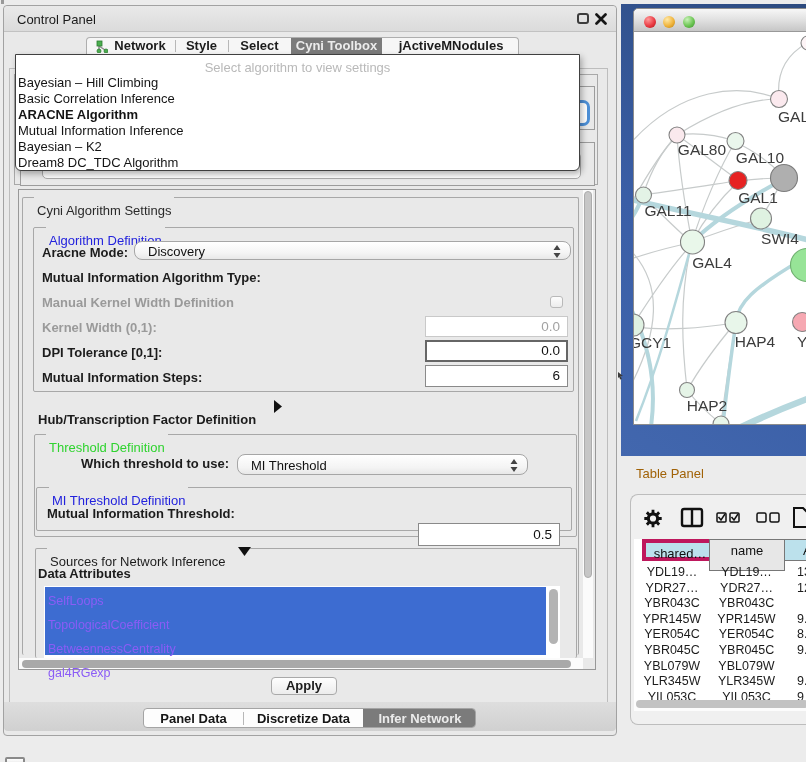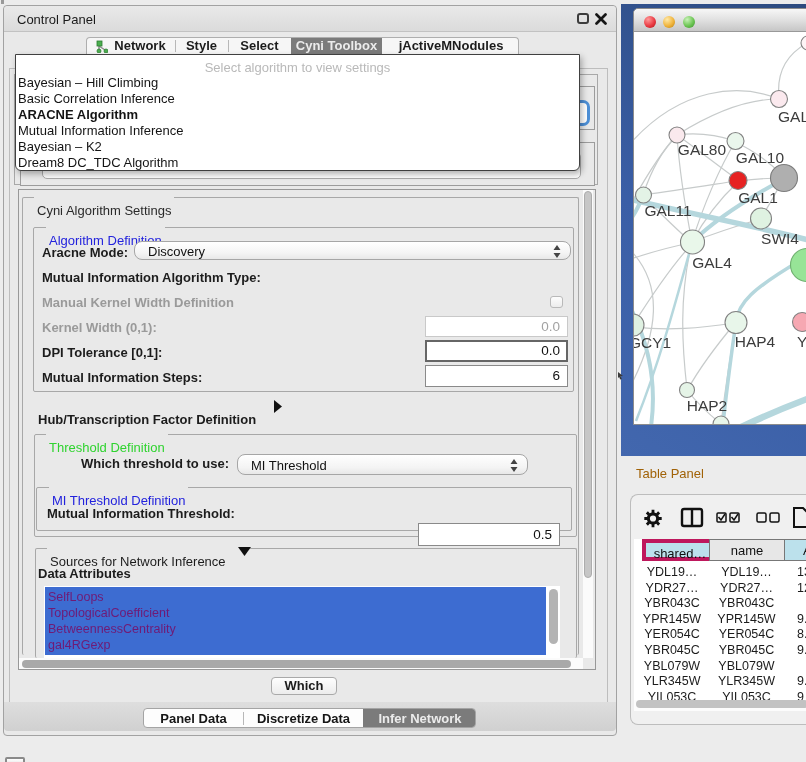--- a/index.html
+++ b/index.html
@@ -122,21 +122,21 @@
     <path d="M 718.5,517 l 2.5,3 4,-6" stroke-width="1.5"></path>
     <path d="M 731.5,517 l 2.5,3 4,-6" stroke-width="1.5"></path>
     <rect x="757" y="513" width="9" height="9" rx="1.5" stroke-width="1.5"></rect>
     <rect x="770" y="513" width="9" height="9" rx="1.5" stroke-width="1.5"></rect>
     <path d="M 794,508 h 9 l 5,5 v 14 h -14 z" stroke-width="2"></path>
   </g>
 </svg>
 <div class="abs" id="ytable" style="left:634px; top:539px; width:172px; height:161px; overflow:hidden; background:#fff;">
   <div class="abs" style="left:0; top:0; width:76px; height:22px; background:#bce1ec; border:4px solid #be185d;
     font-size:13px; text-align:center; line-height:21px; color:#111;margin-left:8px;">shared…</div>
-  <div class="abs" style="left:75px; top:0; width:76px; height:22px; background:#e7e7e7; border:1px solid #777;
+  <div class="abs" style="left:75px; top:0; width:76px; height:32px; background:#e7e7e7; border:1px solid #777;
     font-size:13px; text-align:center; line-height:21px; color:#111;">name</div>
   <div class="abs" style="left:150px; top:0; width:60px; height:22px; background:#bce1ec; border:1px solid #777;
     font-size:13px; text-align:left; padding-left:18px; line-height:21px; color:#111;">A</div>
   <div id="rows">
         <div class="abs" style="left:0; top:26px; width:76px; text-align:center; font-size:12.5px; color:#1c1c1c;">YDL19…</div>
         <div class="abs" style="left:75px; top:26px; width:75px; text-align:center; font-size:12.5px; color:#1c1c1c;">YDL19…</div>
         <div class="abs" style="left:163px; top:26px; font-size:12.5px; color:#1c1c1c;">13</div>
         <div class="abs" style="left:0; top:41.6px; width:76px; text-align:center; font-size:12.5px; color:#1c1c1c;">YDR27…</div>
         <div class="abs" style="left:75px; top:41.6px; width:75px; text-align:center; font-size:12.5px; color:#1c1c1c;">YDR27…</div>
         <div class="abs" style="left:163px; top:41.6px; font-size:12.5px; color:#1c1c1c;">12</div>
@@ -239,26 +239,26 @@
   line-height:21px; padding-right:7px;margin-top:20px;">0.5</div>
 
 <div class="group" style="left:35px; top:548px; width:542px; height:110px; border-bottom:none;"></div>
 <div class="gtitle" style="left:39px; top:542px; color:#1c1c1c; padding-right:24px;">Sources for Network Inference</div>
 <svg class="abs" width="13" height="9" style="left:238px; top:547px; z-index:3;" viewBox="0 0 13 9">
       <path d="M 0,0 H 13 L 6.5,9 Z" fill="#111"></path>
     </svg>
 <div class="lbl" style="left:38px; top:566px;">Data Attributes</div>
 <div class="abs" style="left:44px; top:586px; width:516px; height:72px; background:#fff;"></div>
 <div class="abs" style="left:45px; top:587px; width:501px; height:68px; background:#3d6cd1;"></div>
-<div class="abs" style="left:48px; top:589px; color:#701a75; font-size:12.5px; line-height:16px;">SelfLoops<br>TopologicalCoefficient<br>BetweennessCentrality<br>gal4RGexp</div>
+<div class="abs" style="left:48px; top:589px; color:#8b5cf6; font-size:12.5px; line-height:24px;">SelfLoops<br>TopologicalCoefficient<br>BetweennessCentrality<br>gal4RGexp</div>
 <div class="abs" style="left:549px; top:589px; width:9px; height:55px; background:#b3b3b3; border-radius:5px;"></div>
 
 <div class="abs" style="left:271px; top:677px; width:66px; height:18px;
   background:linear-gradient(#fefefe,#ececec); border:1px solid #a9a9a9; border-radius:4px;
-  font-size:13px; font-weight:bold; color:#1c1c1c; text-align:center; line-height:16px;">Which</div>
+  font-size:13px; font-weight:bold; color:#1c1c1c; text-align:center; line-height:16px;">Apply</div>
 <div class="abs" style="left:4px; top:702px; width:612px; height:29px;
   background:linear-gradient(#dedede,#d0d0d0); border-radius:0 0 4px 4px;"></div>
 <div class="abs" style="left:143px; top:708px; width:333px; height:20px; background:#fdfdfd;
   border:1px solid #a4a4a4; border-radius:4px; font-size:13px; font-weight:bold; color:#161616; overflow:hidden;">
   <div class="abs" style="left:0; top:0; width:99px; height:100%; text-align:center; line-height:19px;">Panel Data</div>
   <div class="tabsep" style="left:99px; top:3px; height:13px;"></div>
   <div class="abs" style="left:100px; top:0; width:119px; height:100%; text-align:center; line-height:19px;">Discretize Data</div>
   <div class="abs" style="left:219px; top:0; width:114px; height:100%; text-align:center; line-height:19px;
     background:#7b7b7b; color:#ececec;">Infer Network</div>
 </div>

